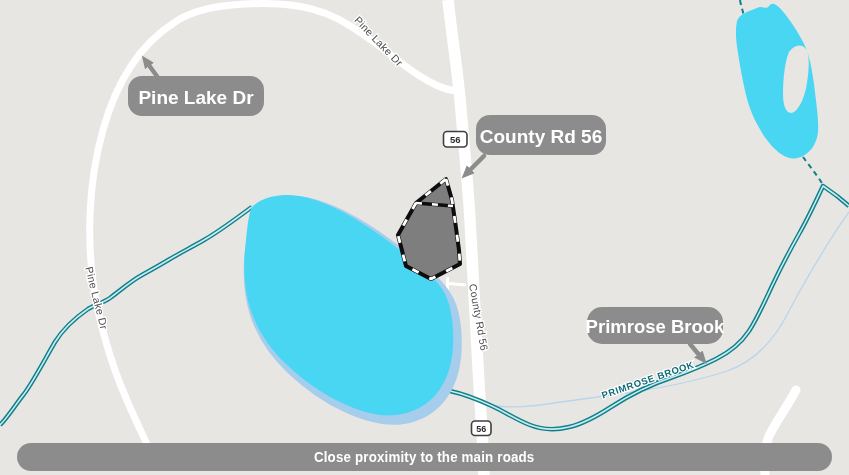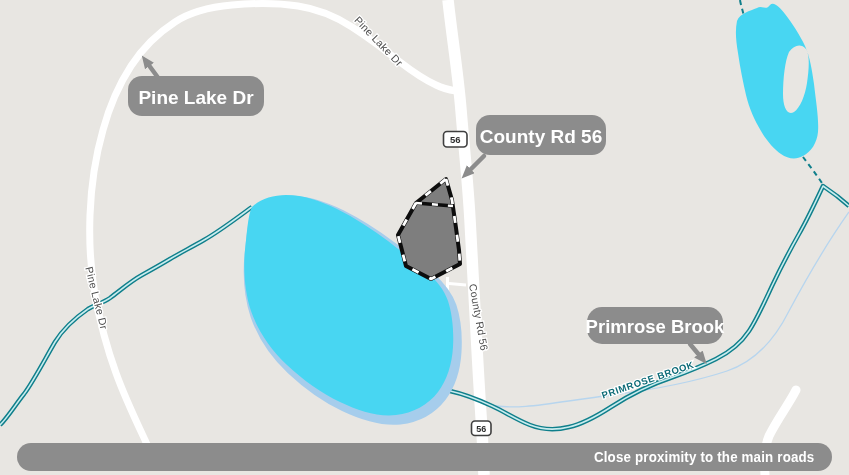--- a/index.html
+++ b/index.html
@@ -23,21 +23,21 @@
   .bubble-text{
     font-size:19px;font-weight:600;fill:var(--bubble_text,#ffffff);
     text-anchor:middle;dominant-baseline:central;
   }
   .shield-rect{fill:#ffffff;stroke:var(--shield_border,#3f3f3f);stroke-width:1.6px;}
   .shield-text{font-size:9.5px;font-weight:bold;fill:var(--shield_text,#2e2e2e);text-anchor:middle;}
   .arrow{stroke:var(--bubble_bg,#8c8c8c);stroke-width:4.5;stroke-linecap:round;fill:none;}
   .banner{
     position:absolute;left:17px;right:17px;top:443px;height:28px;
     background:var(--bubble_bg,#8c8c8c);border-radius:14px;
-    display:flex;align-items:center;justify-content:flex-end;
+    display:flex;align-items:center;justify-content:center;
   }
   .banner span{
     color:var(--bubble_text,#ffffff);font-size:15.5px;font-weight:bold;
     transform:scaleX(0.86);letter-spacing:0.2px;white-space:nowrap;
   }
 </style>
 </head>
 <body>
 
 <div class="stage">

